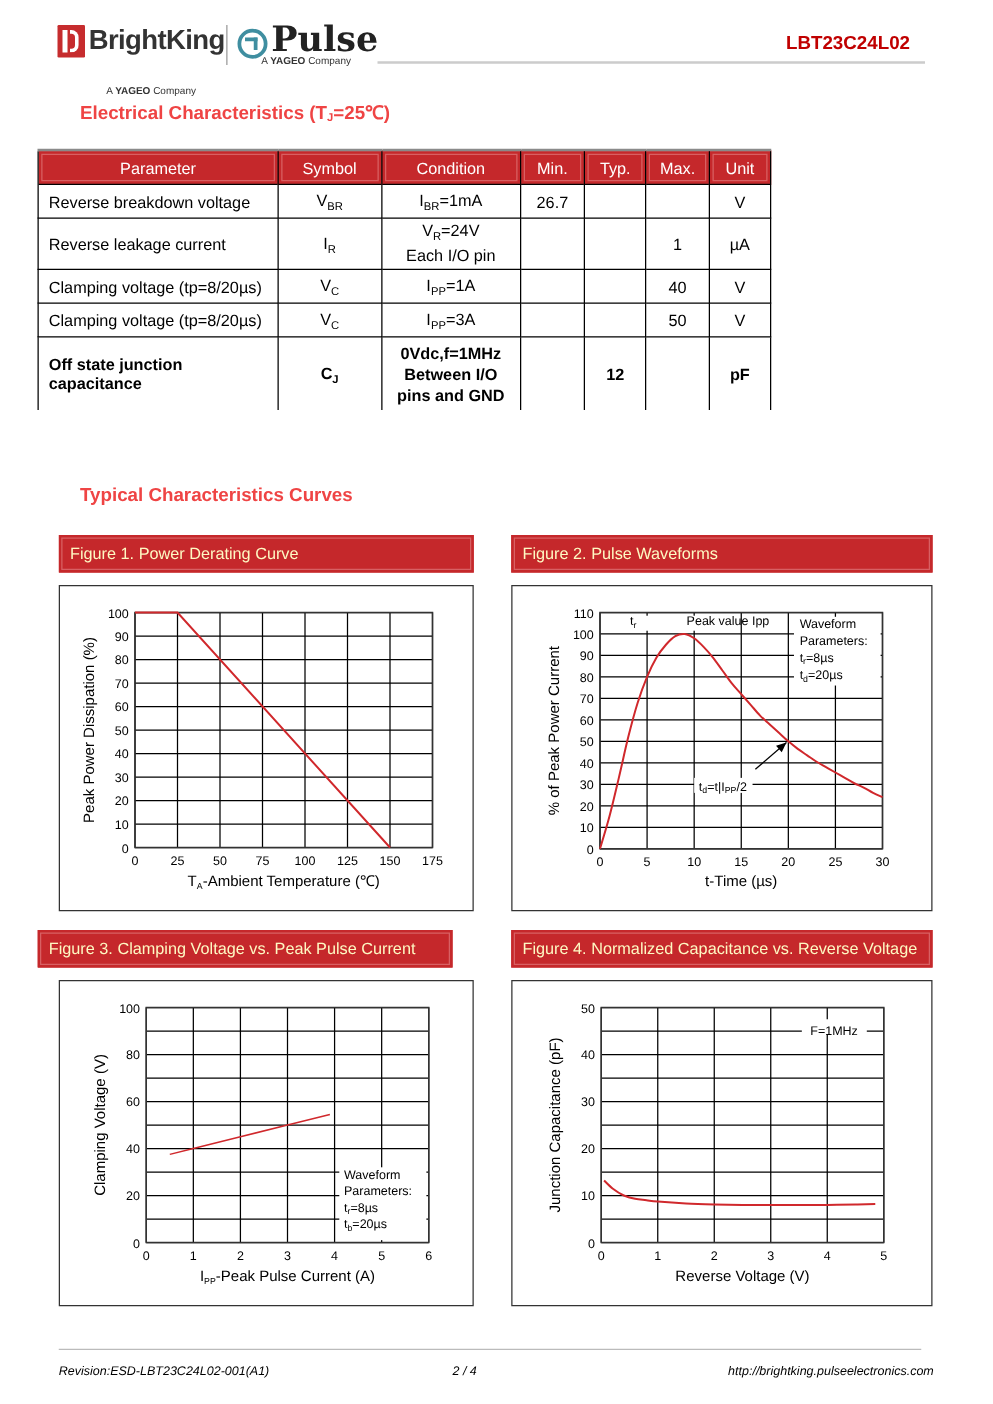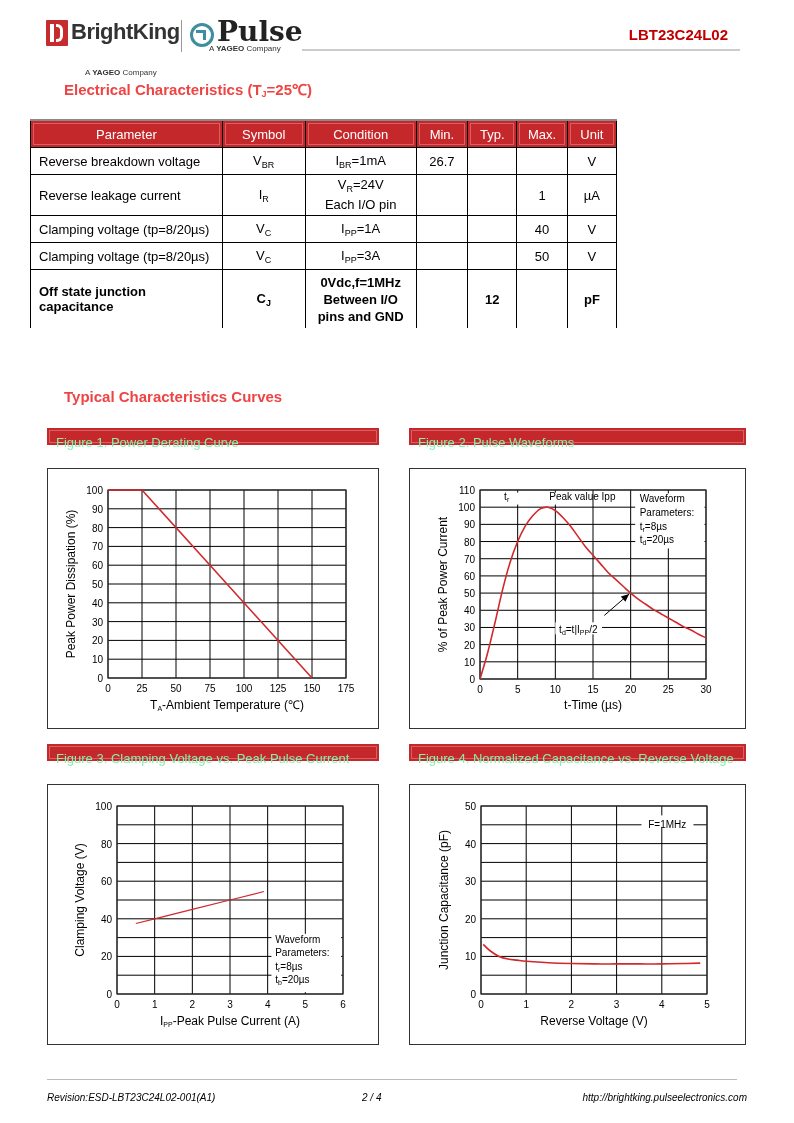--- a/index.html
+++ b/index.html
@@ -35,21 +35,21 @@
   table.ec td { border: 1px solid #000; border-top: 1px solid #000; text-align: center; padding: 0 4px; }
   table.ec td.p { text-align: left; padding-left: 8px; }
   table.ec tr.r1 td { height: 26px; }
   table.ec tr.r2 td { height: 40px; }
   table.ec tr.r3 td { height: 58px; border-bottom: 1px solid #000; }
   table.ec thead tr th { border-top: 2px solid #8a8a8a; }
   table.ec tbody tr:last-child td { border-bottom: none; font-weight: bold; }
   table.ec sub { font-size: 9px; vertical-align: -3px; }
 
   
-  .fig-hdr { position: absolute; height: 17px; background: #c5282b; color: #86efac; font-size: 13px; line-height: 30px; box-sizing: border-box; padding-left: 9px; box-shadow: inset 0 0 0 2px #c5282b, inset 0 0 0 3px #d86063; }
+  .fig-hdr { position: absolute; height: 30px; background: #c5282b; color: #fef9c3; font-size: 13px; line-height: 30px; box-sizing: border-box; padding-left: 9px; box-shadow: inset 0 0 0 2px #c5282b, inset 0 0 0 3px #d86063; }
   .fig-box { position: absolute; border: 1px solid #333; box-sizing: border-box; background: #fff; }
   .fig-box svg { position: absolute; left: 0; top: 0; }
   .fig-box svg text { font-family: "Liberation Sans", sans-serif; }
 
   
   .ftr-line { position: absolute; left: 47px; top: 1079px; width: 690px; height: 1px; background: #bbbbbb; }
   .ftr { position: absolute; top: 1092px; font-size: 10px; color: #000; font-style: italic; }
 </style>
 </head>
 <body>
@@ -249,21 +249,21 @@
       <text x="229.70666666666668" y="33.02727272727273" font-size="10" fill="#000"><tspan>Waveform</tspan></text>
       <text x="229.70666666666668" y="46.77272727272728" font-size="10" fill="#000"><tspan>Parameters:</tspan></text>
       <text x="229.70666666666668" y="60.51818181818183" font-size="10" fill="#000"><tspan>t</tspan><tspan font-size="7" dy="2">r</tspan><tspan dy="-2">=8µs</tspan></text>
       <text x="229.70666666666668" y="74.26363636363638" font-size="10" fill="#000"><tspan>t</tspan><tspan font-size="7" dy="2">d</tspan><tspan dy="-2">=20µs</tspan></text>
       <text x="149.1" y="163.60909090909092" font-size="10" fill="#000"><tspan>t</tspan><tspan font-size="7" dy="2">d</tspan><tspan dy="-2">=t|I</tspan><tspan font-size="7" dy="2">PP</tspan><tspan dy="-2">/2</tspan></text>
       <line x1="194.3" y1="146.42727272727274" x2="219.16" y2="124.95" stroke="#000" stroke-width="1"></line>
       <polygon points="219.16,124.95 210.8181787785126,127.53147607169663 215.39440540069555,132.82847049329305" fill="#000"></polygon>
     </svg>
 </div>
 
-<div class="fig-hdr" style="left:47px; top:744px; width:332px;">Figure 3. Clamping Voltage vs. Peak Pulse Current</div>
+<div class="fig-hdr" style="left:30px; top:744px; width:332px;">Figure 3. Clamping Voltage vs. Peak Pulse Current</div>
 <div class="fig-box" style="left:47px; top:784px; width:332px; height:261px;">
   <svg id="fig3" width="332" height="261">
       <line x1="69" x2="295" y1="209" y2="209" stroke="#000" stroke-width="1"></line>
       <line x1="69" x2="295" y1="190.2" y2="190.2" stroke="#000" stroke-width="1"></line>
       <line x1="69" x2="295" y1="171.4" y2="171.4" stroke="#000" stroke-width="1"></line>
       <line x1="69" x2="295" y1="152.6" y2="152.6" stroke="#000" stroke-width="1"></line>
       <line x1="69" x2="295" y1="133.8" y2="133.8" stroke="#000" stroke-width="1"></line>
       <line x1="69" x2="295" y1="115" y2="115" stroke="#000" stroke-width="1"></line>
       <line x1="69" x2="295" y1="96.2" y2="96.2" stroke="#000" stroke-width="1"></line>
       <line x1="69" x2="295" y1="77.4" y2="77.4" stroke="#000" stroke-width="1"></line>

